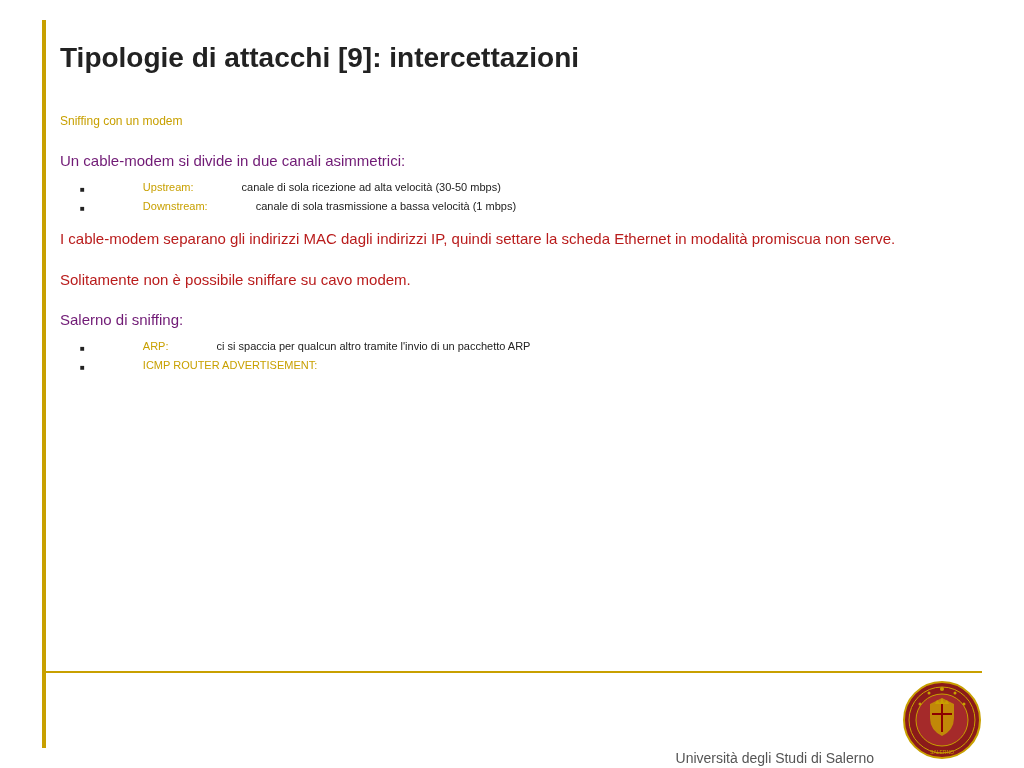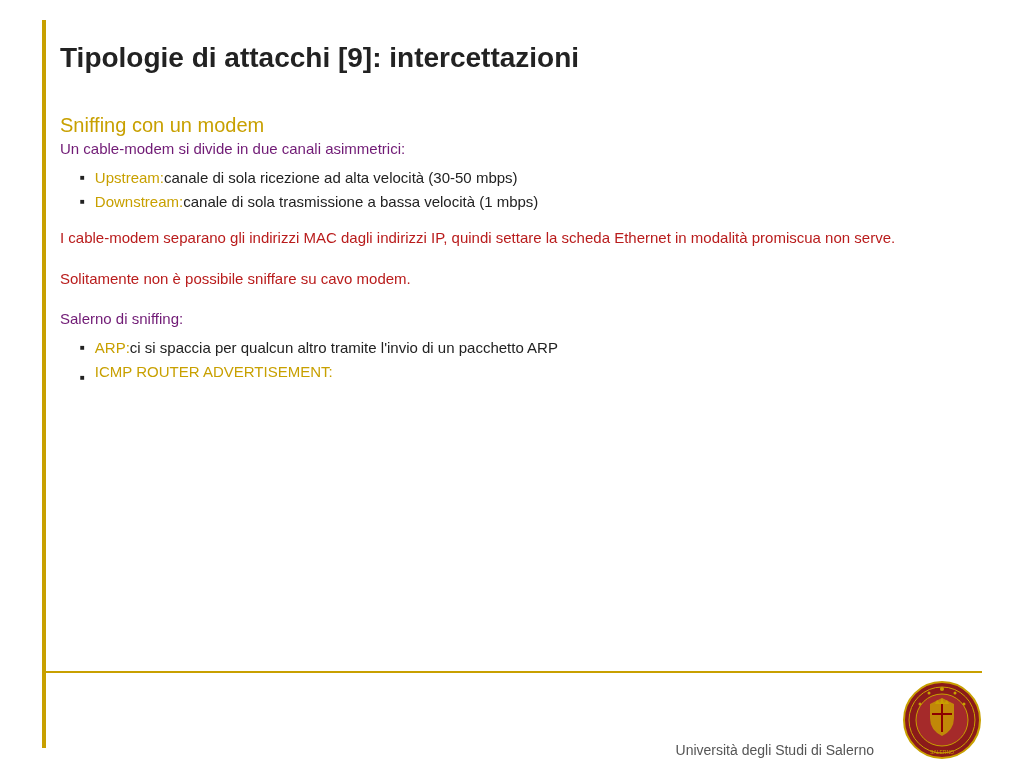--- a/index.html
+++ b/index.html
@@ -57,47 +57,48 @@
       font-size: 28px;
       font-weight: bold;
       color: #222222;
       margin-top: 12px;
       margin-bottom: 40px;
       font-family: 'Arial', sans-serif;
     }
 
     .section-title {
       color: #c8a000;
-      font-size: 20px;
+      font-size: 12px;
       font-weight: normal;
-      margin-bottom: 1px;
+      margin-bottom: 22px;
       font-family: 'Arial', sans-serif;
     }
 
     .body-text {
       font-size: 15px;
       color: #701a75;
       line-height: 1.5;
       margin-bottom: 6px;
       font-family: 'Arial', sans-serif;
     }
 
     .bullet-list {
       list-style: none;
       margin: 4px 0 12px 20px;
     }
 
     .bullet-list li {
-      font-size: 15px;
+      font-size: 11px;
       color: #222222;
       line-height: 1.5;
       display: flex;
       align-items: flex-start;
       margin-bottom: 2px;
       font-family: 'Arial', sans-serif;
+      gap: 48px;
     }
 
     .bullet-list li::before {
       content: '■';
       font-size: 8px;
       color: #222222;
       margin-right: 10px;
       margin-top: 5px;
       flex-shrink: 0;
     }
@@ -110,21 +111,21 @@
     .paragraph {
       font-size: 15px;
       color: #b91c1c;
       line-height: 1.55;
       margin-bottom: 18px;
       font-family: 'Arial', sans-serif;
     }
 
     .footer-area {
       position: absolute;
-      bottom: 10px;
+      bottom: 2px;
       right: 150px;
       font-size: 14px;
       color: #555555;
       font-family: 'Arial', sans-serif;
       text-align: right;
     }
 
     
     .university-seal {
       position: absolute;

